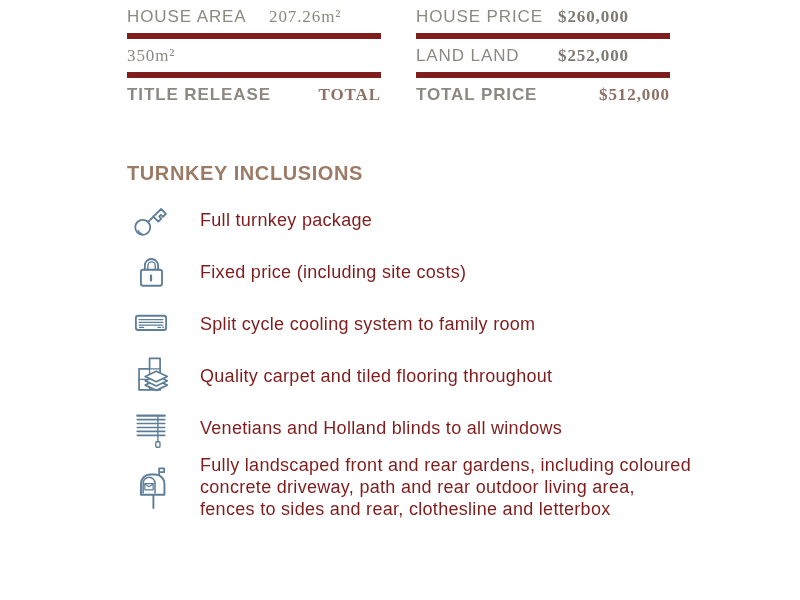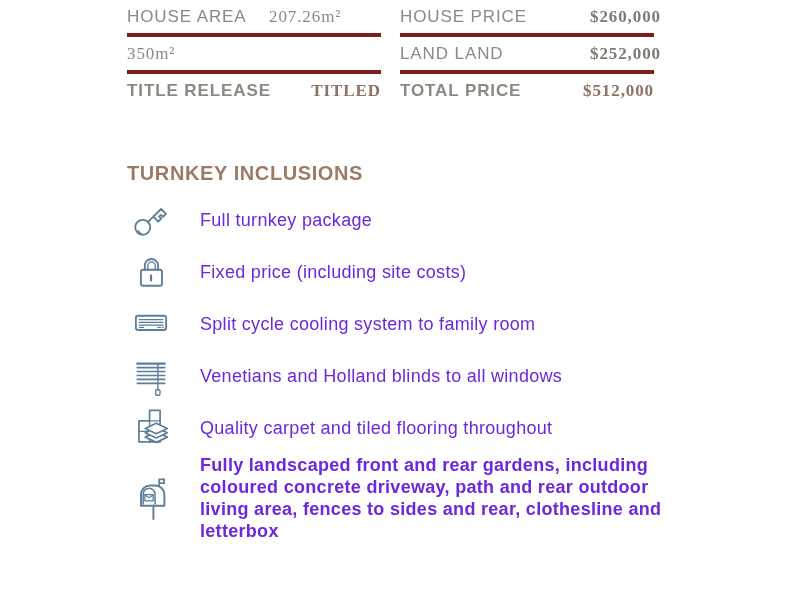--- a/index.html
+++ b/index.html
@@ -8,33 +8,33 @@
     width: 800px;
     height: 600px;
     background: #ffffff;
     font-family: "Liberation Sans", sans-serif;
     overflow: hidden;
   }
 
   
   .tbl { position: absolute; top: 0; }
   .tbl-left  { left: 127px; width: 254px; }
-  .tbl-right { left: 400px; width: 254px; }
+  .tbl-right { left: 416px; width: 254px; }
   .tbl .row {
     height: 33px;
     display: flex;
     align-items: center;
     font-size: 17px;
     letter-spacing: 0.9px;
     color: #8d8882;
   }
-  .tbl .row.has-rule { border-bottom: 4px solid #7f1d1d; }
+  .tbl .row.has-rule { border-bottom: 6px solid #7f1d1d; }
   .tbl .lbl { flex: 0 0 142px; white-space: nowrap; }
   .tbl .val { white-space: nowrap; font-family: Liberation Serif, serif; }
-  .val-bold { font-weight: bold; color: #7e7973; margin-left: 48px; }
+  .val-bold { font-weight: bold; color: #7e7973; }
   .row-strong { color: #8c7164; font-weight: bold; justify-content: space-between; }
   .row-strong .val { color: #8c7164; font-weight: bold; }
 
   
   .inclusions-title {
     position: absolute;
     left: 127px;
     top: 162px;
     font-size: 20px;
     font-weight: bold;
@@ -58,23 +58,23 @@
     flex: 0 0 48px;
     margin-right: 25px;
     display: flex;
     justify-content: center;
     align-items: center;
   }
   .item .item-text {
     font-size: 18px;
     line-height: 22px;
     letter-spacing: 0.3px;
-    color: #6d28d9;
+    color: #7f1d1d;
   }
-  .item-last .item-text { width: 492px; font-weight: bold; }
+  .item-last .item-text { width: 492px; }
 
   svg.icn { display: block; }
   svg.icn * { stroke: #5d7d98; fill: none; stroke-linecap: round; stroke-linejoin: round; }
   svg.icn .fillb { fill: #5d7d98; stroke: none; }
   svg.icn .wfill { fill: #ffffff; }
 </style>
 </head>
 <body>
 
 <div class="page">
@@ -82,21 +82,21 @@
   <div class="tbl tbl-left">
     <div class="row has-rule">
       <span class="lbl">HOUSE AREA</span>
       <span class="val">207.26m²</span>
     </div>
     <div class="row has-rule">
       <span class="val">350m²</span>
     </div>
     <div class="row row-strong">
       <span class="lbl">TITLE RELEASE</span>
-      <span class="val">TITLED</span>
+      <span class="val">TOTAL</span>
     </div>
   </div>
 
   <div class="tbl tbl-right">
     <div class="row has-rule">
       <span class="lbl">HOUSE PRICE</span>
       <span class="val val-bold">$260,000</span>
     </div>
     <div class="row has-rule">
       <span class="lbl">LAND LAND</span>
@@ -142,41 +142,41 @@
           <path d="M11 19.2 h26 M11 22.2 h26 M11 25.2 h26" stroke-width="1.4"></path>
           <path d="M11.5 27.6 h4.5 M31.5 27.6 h3" stroke-width="1.4"></path>
           <circle class="fillb" cx="37.2" cy="27.6" r="1"></circle>
         </svg>
       </span>
       <span class="item-text">Split cycle cooling system to family room</span>
     </div>
 
     <div class="item">
       <span class="icon-box">
-        <svg class="icn" width="44" height="48" viewBox="0 0 48 48">
-          <path d="M9 10.5 h30" stroke-width="2.4"></path>
-          <path d="M9 14.8 h30 M9 19.1 h30 M9 23.4 h30 M9 27.7 h30 M9 32 h30" stroke-width="1.8"></path>
-          <path d="M31.5 10.5 V39" stroke-width="1.5"></path>
-          <rect x="29.2" y="39" width="4.6" height="6" rx="1.2" stroke-width="1.5"></rect>
-        </svg>
-      </span>
-      <span class="item-text">Venetians and Holland blinds to all windows</span>
-    </div>
-
-    <div class="item">
-      <span class="icon-box">
         <svg class="icn" width="46" height="46" viewBox="0 0 48 48">
           <path d="M11.5 16.5 H22.5 V5.5 H33.5 V38.5 H11.5 Z" stroke-width="1.8"></path>
           <path d="M22.5 16.5 V38.5 M22.5 16.5 H33.5 M11.5 27.5 H33.5" stroke-width="1.4"></path>
           <path class="wfill" d="M29.5 28 L41 33.5 29.5 39 18 33.5 Z" stroke-width="1.8"></path>
           <path class="wfill" d="M29.5 23.5 L41 29 29.5 34.5 18 29 Z" stroke-width="1.8"></path>
           <path class="wfill" d="M29.5 19 L41 24.5 29.5 30 18 24.5 Z" stroke-width="1.8"></path>
         </svg>
       </span>
       <span class="item-text">Quality carpet and tiled flooring throughout</span>
+    </div>
+
+    <div class="item">
+      <span class="icon-box">
+        <svg class="icn" width="44" height="48" viewBox="0 0 48 48">
+          <path d="M9 10.5 h30" stroke-width="2.4"></path>
+          <path d="M9 14.8 h30 M9 19.1 h30 M9 23.4 h30 M9 27.7 h30 M9 32 h30" stroke-width="1.8"></path>
+          <path d="M31.5 10.5 V39" stroke-width="1.5"></path>
+          <rect x="29.2" y="39" width="4.6" height="6" rx="1.2" stroke-width="1.5"></rect>
+        </svg>
+      </span>
+      <span class="item-text">Venetians and Holland blinds to all windows</span>
     </div>
 
     <div class="item item-last">
       <span class="icon-box">
         <svg class="icn" width="46" height="50" viewBox="0 0 48 50">
           <path d="M13.5 33 V21.5 a9.5 9.5 0 0 1 9.5 -9.5 h5.5 a9.5 9.5 0 0 1 9.5 9.5 V33 Z" stroke-width="2"></path>
           <path d="M15.8 31.2 V21 a6.2 6.2 0 0 1 6.2 -6.2 a6.2 6.2 0 0 1 6.2 6.2 V31.2" stroke-width="1.6"></path>
           <rect x="17.6" y="21.5" width="8.6" height="6.4" stroke-width="1.3"></rect>
           <path d="M17.6 21.8 l4.3 3 4.3 -3" stroke-width="1.2"></path>
           <path d="M32.5 12 V5.5 h5.2 v4 h-5.2" stroke-width="1.8"></path>

